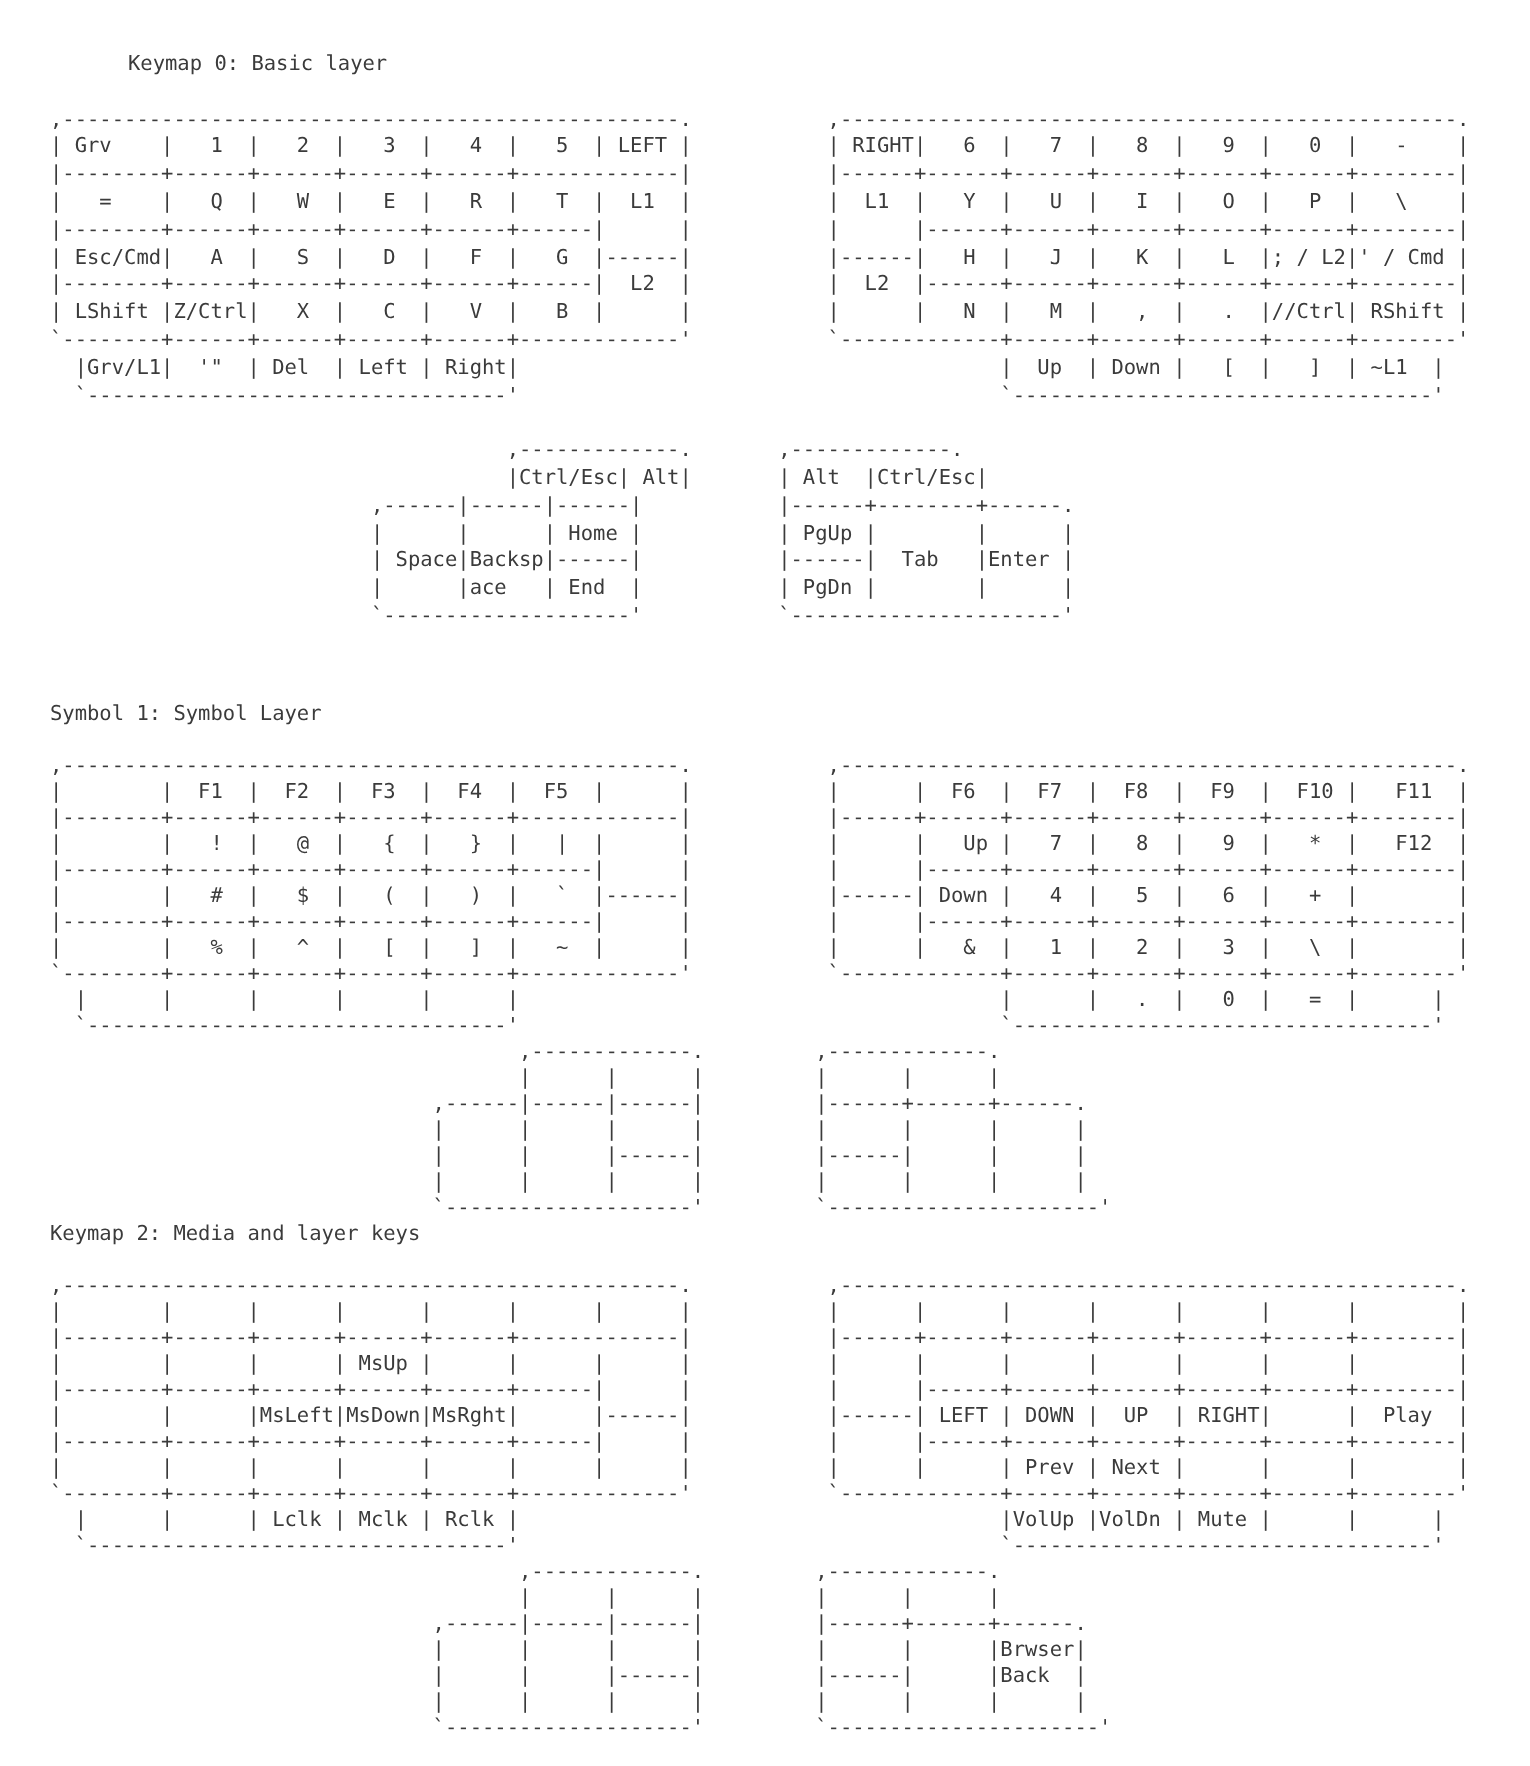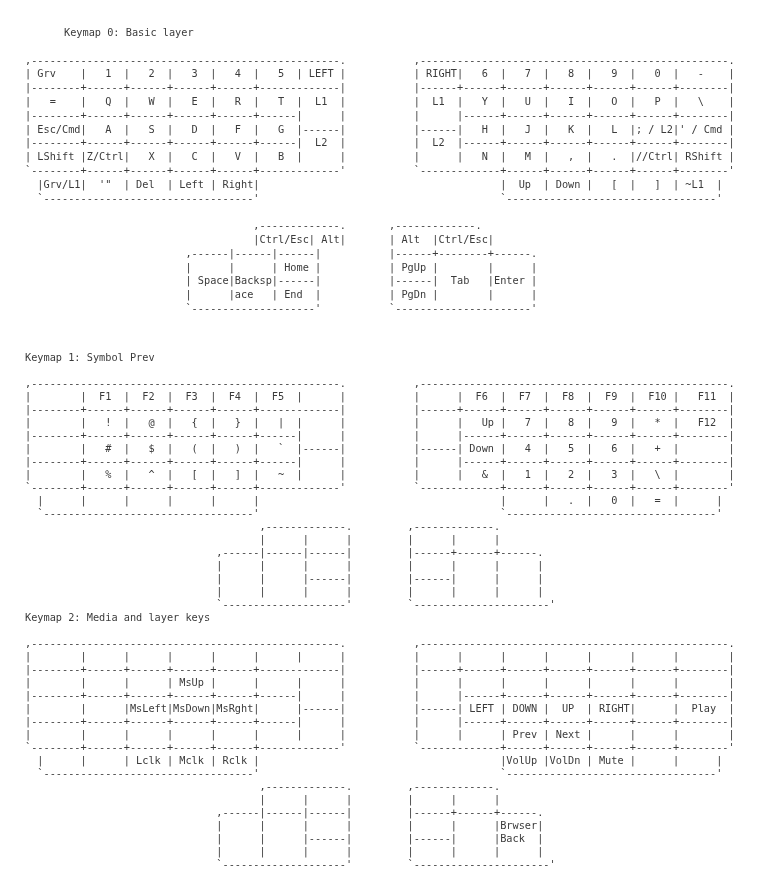--- a/index.html
+++ b/index.html
@@ -60,21 +60,21 @@
                                      ,-------------.       ,-------------.
                                      |Ctrl/Esc| Alt|       | Alt  |Ctrl/Esc|
                           ,------|------|------|           |------+--------+------.
                           |      |      | Home |           | PgUp |        |      |
                           | Space|Backsp|------|           |------|  Tab   |Enter |
                           |      |ace   | End  |           | PgDn |        |      |
                           `--------------------'           `----------------------'</pre>
   </section>
 
   <section class="keymap-section s1" style="color: rgb(59, 59, 59);">
-    <pre class="title" style="color: rgb(59, 59, 59);">Keymap 1: Symbol Prev</pre>
+    <pre class="title" style="color: rgb(59, 59, 59);">Symbol 1: Symbol Layer</pre>
     <pre class="art" style="color: rgb(59, 59, 59);">,--------------------------------------------------.           ,--------------------------------------------------.
 |        |  F1  |  F2  |  F3  |  F4  |  F5  |      |           |      |  F6  |  F7  |  F8  |  F9  |  F10 |   F11  |
 |--------+------+------+------+------+-------------|           |------+------+------+------+------+------+--------|
 |        |   !  |   @  |   {  |   }  |   |  |      |           |      |   Up |   7  |   8  |   9  |   *  |   F12  |
 |--------+------+------+------+------+------|      |           |      |------+------+------+------+------+--------|
 |        |   #  |   $  |   (  |   )  |   `  |------|           |------| Down |   4  |   5  |   6  |   +  |        |
 |--------+------+------+------+------+------|      |           |      |------+------+------+------+------+--------|
 |        |   %  |   ^  |   [  |   ]  |   ~  |      |           |      |   &amp;  |   1  |   2  |   3  |   \  |        |
 `--------+------+------+------+------+-------------'           `-------------+------+------+------+------+--------'
   |      |      |      |      |      |                                       |      |   .  |   0  |   =  |      |

